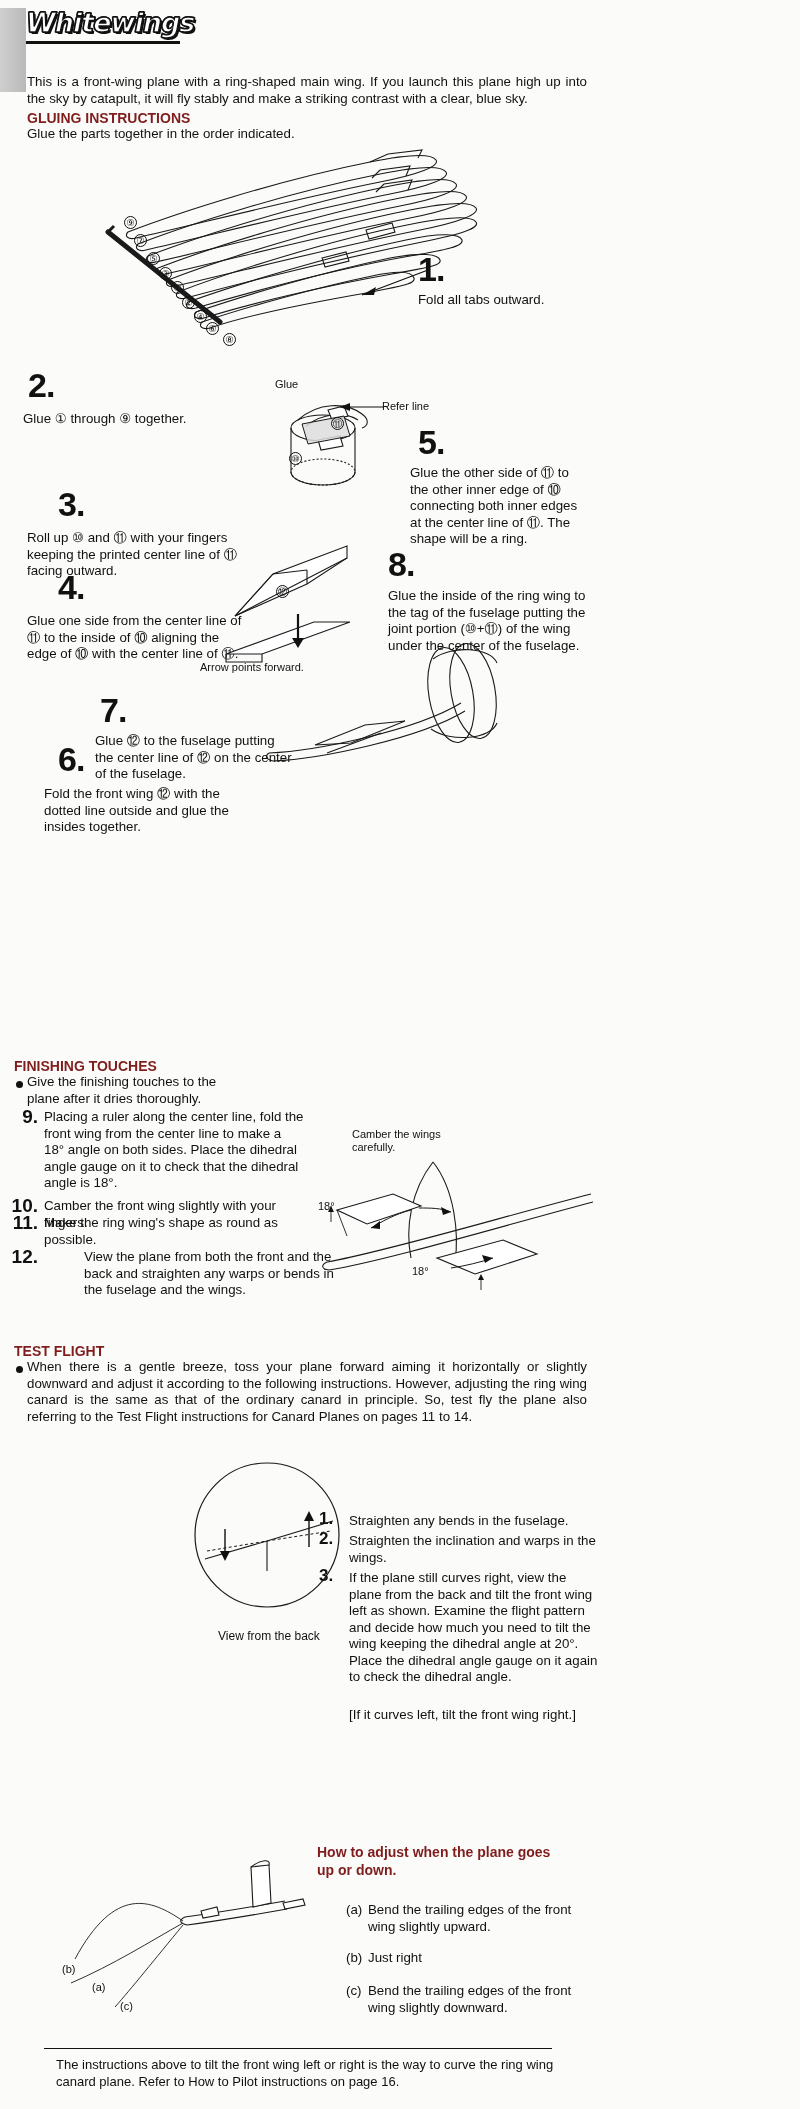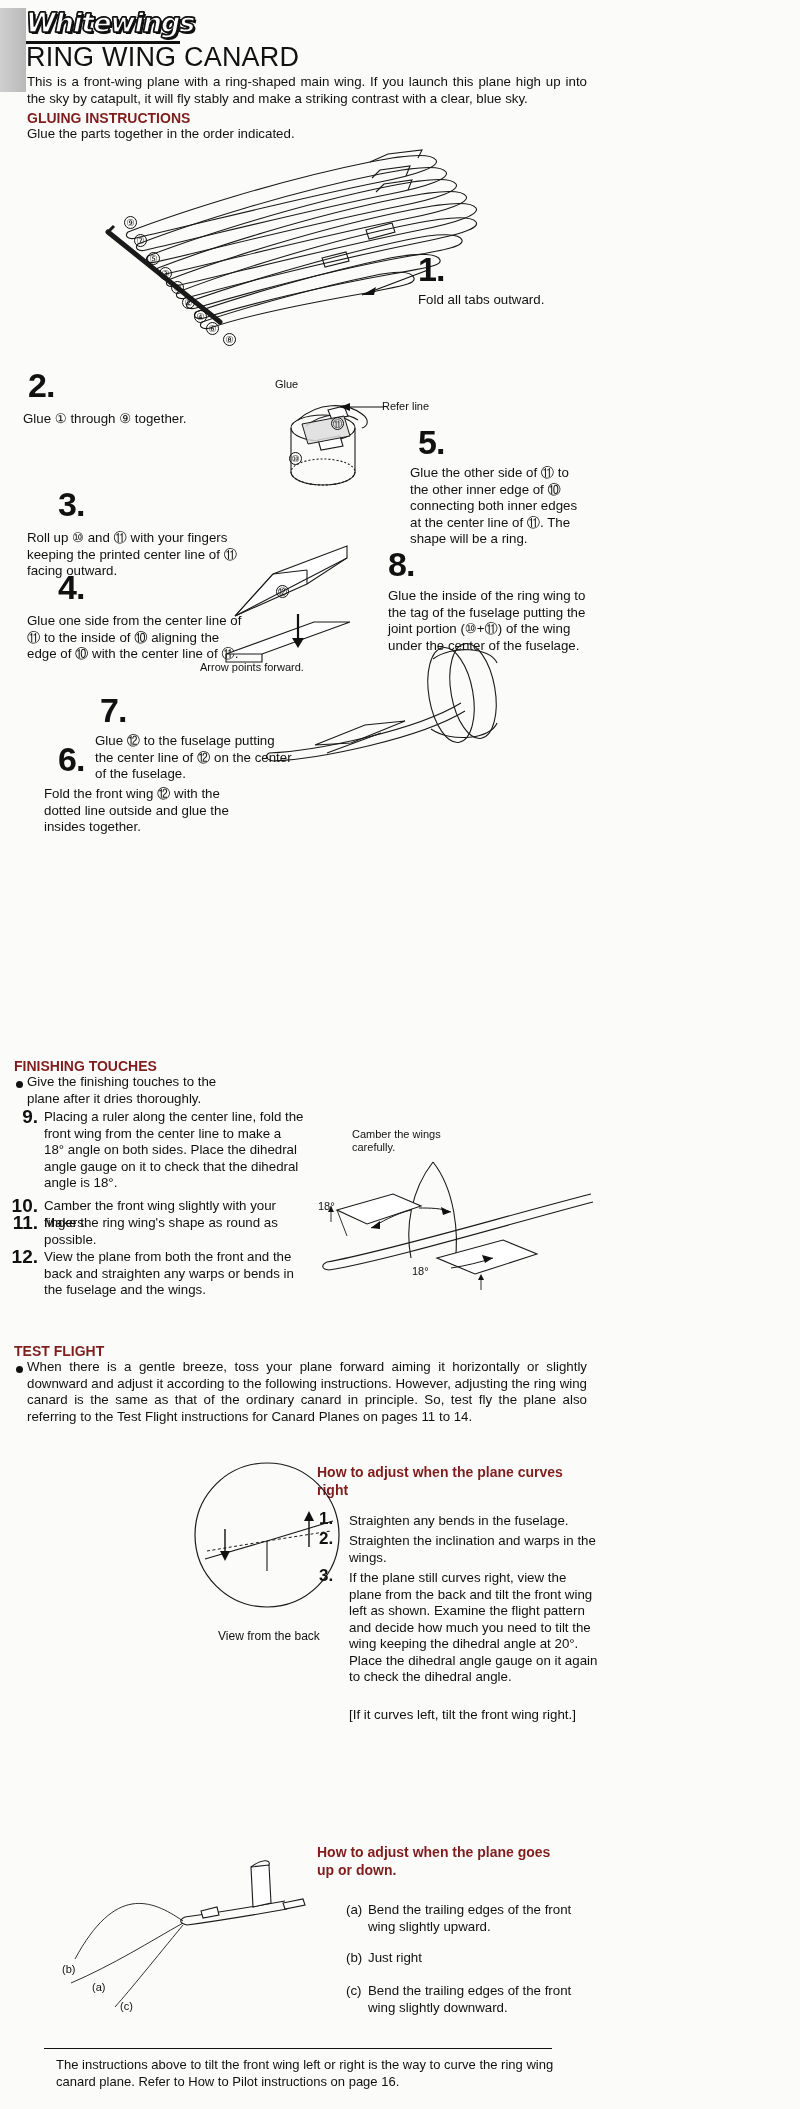--- a/index.html
+++ b/index.html
@@ -154,21 +154,20 @@
 <body>
 
 <div class="page">
 <div class="col">
 
   <div class="logo-bar"></div>
   <div class="logo-block">
     <div class="brand">Whitewings</div>
     <div class="brand-underline"></div>
   </div>
-  <div class="title">RING WING CANARD</div>
   <div class="intro">This is a front-wing plane with a ring-shaped main wing. If you launch this plane high up into the sky by catapult, it will fly stably and make a striking contrast with a clear, blue sky.</div>
 
   <div class="sechead" style="left:27px; top:110px;">GLUING INSTRUCTIONS</div>
   <div class="body-txt" style="left:27px; top:126px; width:560px;">Glue the parts together in the order indicated.</div>
 
   <div class="art" style="left:70px; top:140px;">
     <svg width="480" height="200" viewBox="0 0 480 200">
       <g fill="none" stroke="#1a1a1a" stroke-width="1.1">
 
         <path d="M38 92 L 150 182" stroke-width="5" stroke-linecap="round"></path>
@@ -338,21 +337,21 @@
   <div class="li" style="left:8px; top:1197px; width:300px;">
     <div class="n">10.</div>
     <div class="t" style="width:270px;">Camber the front wing slightly with your fingers.</div>
   </div>
   <div class="li" style="left:8px; top:1214px; width:300px;">
     <div class="n">11.</div>
     <div class="t" style="width:260px;">Make the ring wing's shape as round as possible.</div>
   </div>
   <div class="li" style="left:8px; top:1248px; width:300px;">
     <div class="n">12.</div>
-    <div class="t" style="width:260px;">View the plane from both the front and the back and straighten any warps or bends in the fuselage and the wings.</div>
+    <div class="t" style="width:260px;margin-left:40px;">View the plane from both the front and the back and straighten any warps or bends in the fuselage and the wings.</div>
   </div>
 
   <div class="lbl" style="left:352px; top:1128px;">Camber the wings
 carefully.</div>
   <div class="art" style="left:315px; top:1150px;">
     <svg width="280" height="140" viewBox="0 0 280 140">
       <g fill="none" stroke="#1a1a1a" stroke-width="1.1">
 
         <path d="M118 12 C 96 40, 90 78, 96 108"></path>
         <path d="M118 12 C 140 40, 144 84, 140 112"></path>
@@ -380,21 +379,20 @@
       </g>
     </svg>
   </div>
   <div class="lbl" style="left:318px; top:1200px;">18°</div>
   <div class="lbl" style="left:412px; top:1265px;">18°</div>
 
   <div class="sechead" style="left:14px; top:1343px;">TEST FLIGHT</div>
   <div class="bullet" style="left:16px; top:1366px;"></div>
   <div class="body-txt" style="left:27px; top:1359px; width:560px; text-align:justify;">When there is a gentle breeze, toss your plane forward aiming it horizontally or slightly downward and adjust it according to the following instructions. However, adjusting the ring wing canard is the same as that of the ordinary canard in principle. So, test fly the plane also referring to the Test Flight instructions for Canard Planes on pages 11 to 14.</div>
 
-  <div class="sechead" style="left:317px; top:1463px; width:250px; white-space:normal; line-height:18px;">How to adjust when the plane curves right</div>
   <div class="rl" style="left:319px; top:1511px; width:270px;">
     <div class="n">1.</div>
     <div class="t" style="width:250px;">Straighten any bends in the fuselage.</div>
   </div>
   <div class="rl" style="left:319px; top:1531px; width:270px;">
     <div class="n">2.</div>
     <div class="t" style="width:250px;">Straighten the inclination and warps in the wings.</div>
   </div>
   <div class="rl" style="left:319px; top:1568px; width:270px;">
     <div class="n">3.</div>

